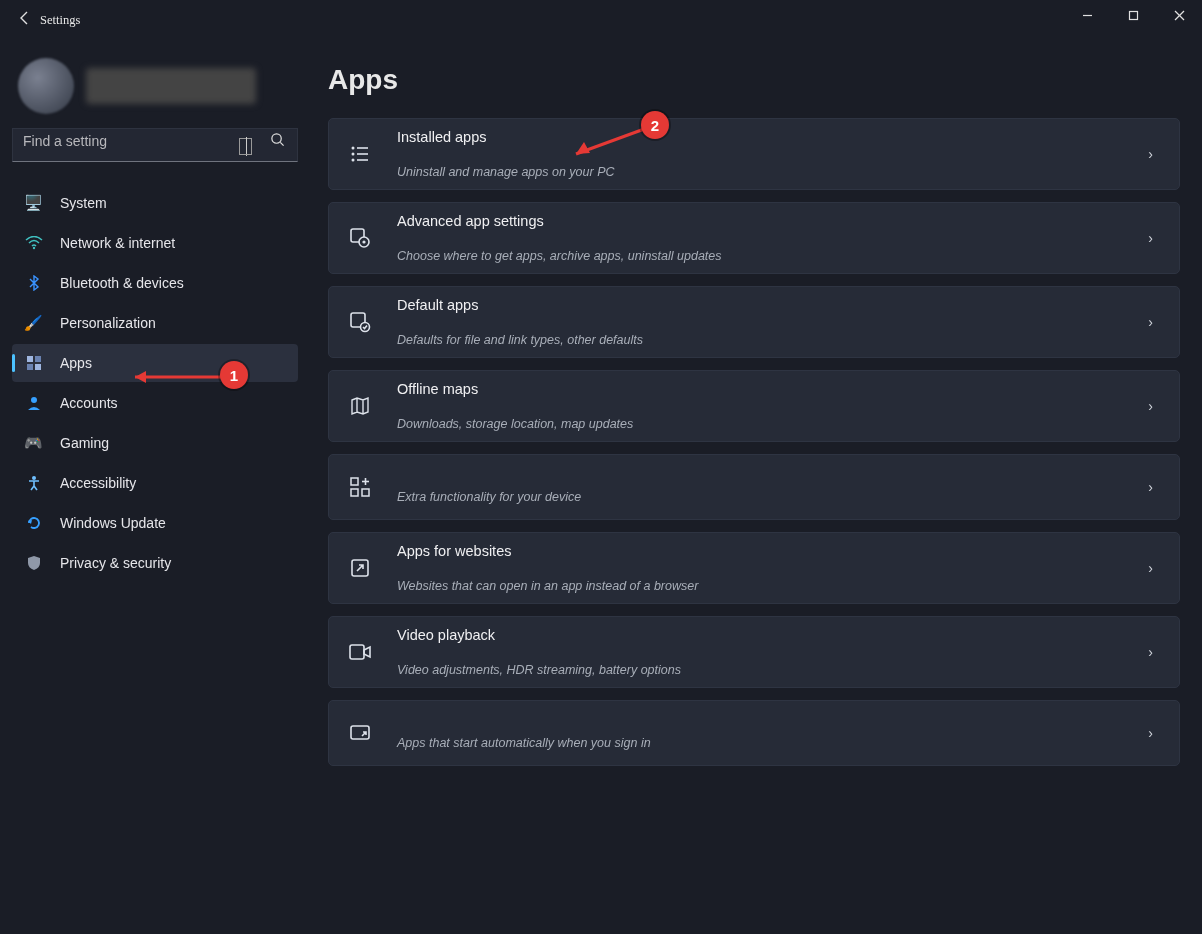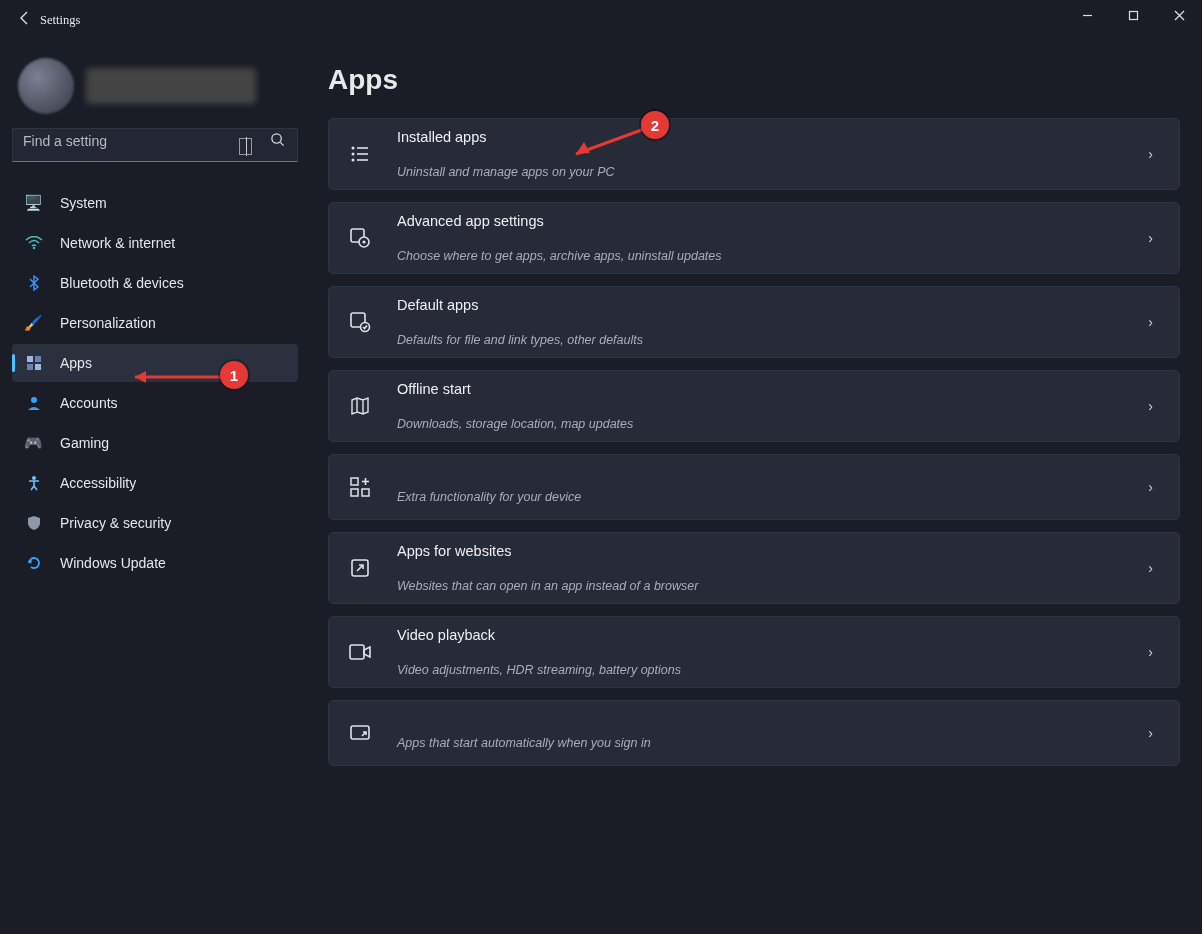--- a/index.html
+++ b/index.html
@@ -172,35 +172,35 @@
       <div class="nav-item">
         <span class="nav-ic ic-acc">
           <svg width="16" height="16" viewBox="0 0 16 16">
               <circle cx="8" cy="3" r="2" fill="#6fc0ff"></circle>
               <path d="M3 6 L13 6 M8 6 V11 M8 11 L5 15 M8 11 L11 15" stroke="#6fc0ff" stroke-width="1.6" fill="none"></path>
             </svg>
         </span>
         <span>Accessibility</span>
       </div>
       <div class="nav-item">
-        <span class="nav-ic ic-priv">
-          <svg width="16" height="16" viewBox="0 0 16 16">
-              <path d="M8 1 L14 3 V8 Q14 13 8 15 Q2 13 2 8 V3 Z" fill="#8f98a8"></path>
-            </svg>
-        </span>
-        <span>Privacy &amp; security</span>
-      </div>
-      <div class="nav-item">
         <span class="nav-ic ic-upd">
           <svg width="16" height="16" viewBox="0 0 16 16">
               <path d="M3 8 A5 5 0 1 1 5 12" stroke="#36a0ff" stroke-width="1.8" fill="none"></path>
               <polygon points="2,6 5,9 6,5" fill="#36a0ff"></polygon>
             </svg>
         </span>
         <span>Windows Update</span>
+      </div>
+      <div class="nav-item">
+        <span class="nav-ic ic-priv">
+          <svg width="16" height="16" viewBox="0 0 16 16">
+              <path d="M8 1 L14 3 V8 Q14 13 8 15 Q2 13 2 8 V3 Z" fill="#8f98a8"></path>
+            </svg>
+        </span>
+        <span>Privacy &amp; security</span>
       </div>
     </div>
   </div>
 
   <div class="main">
     <h1 class="page-title">Apps</h1>
     <div class="cards">
 
       <div class="card">
         <div class="card-ic">
@@ -253,21 +253,21 @@
       </div>
       <div class="spacer"></div>
 
       <div class="card">
         <div class="card-ic">
           <svg width="22" height="22" viewBox="0 0 22 22">
               <path d="M3 5 L8 3 L14 5 L19 3 V17 L14 19 L8 17 L3 19 Z M8 3 V17 M14 5 V19" stroke="#dde2ea" stroke-width="1.4" fill="none"></path>
             </svg>
         </div>
         <div class="card-text">
-          <div class="card-title">Offline start</div>
+          <div class="card-title">Offline maps</div>
           <div class="card-desc">Downloads, storage location, map updates</div>
         </div>
         <div class="chev">›</div>
       </div>
       <div class="spacer"></div>
 
       <div class="card">
         <div class="card-ic">
           <svg width="22" height="22" viewBox="0 0 22 22">
               <rect x="2" y="2" width="7" height="7" stroke="#dde2ea" stroke-width="1.5" fill="none"></rect>

